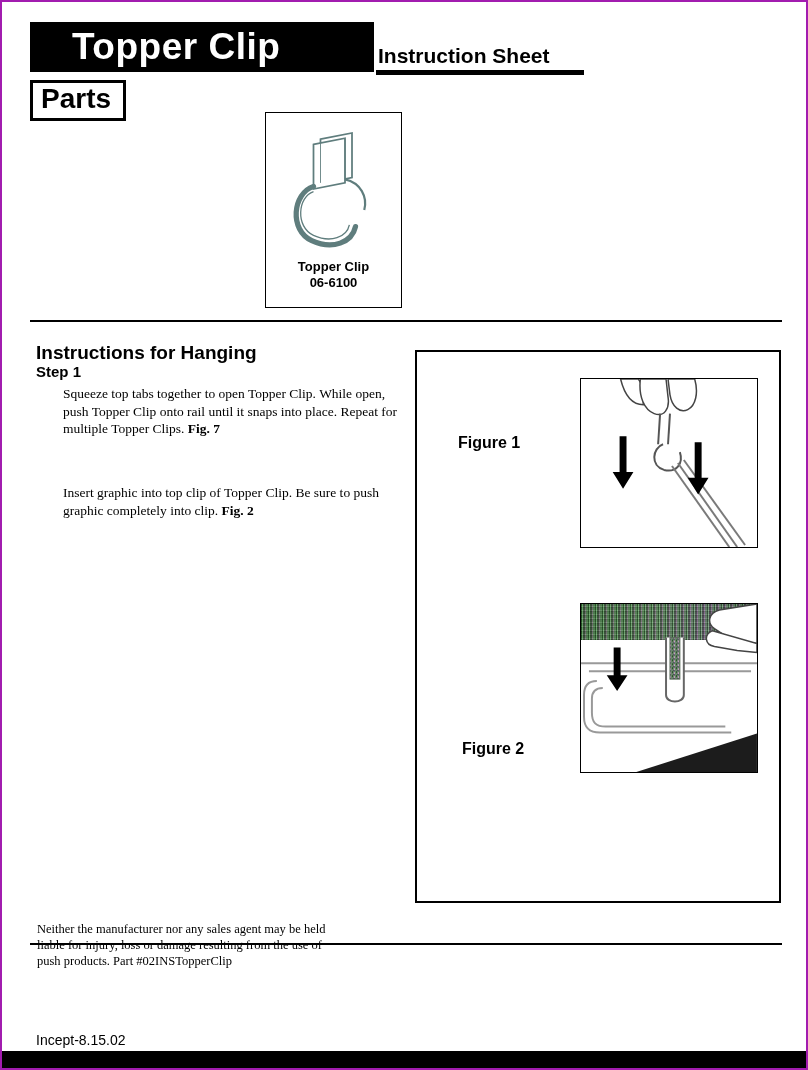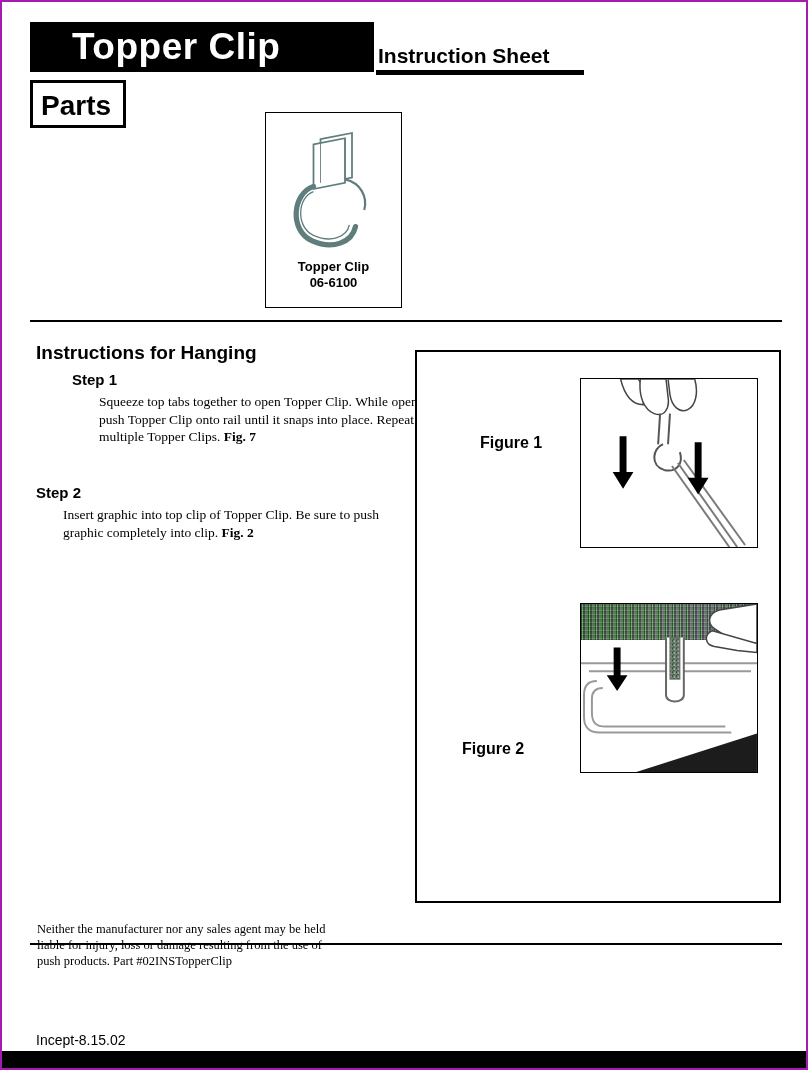--- a/index.html
+++ b/index.html
@@ -13,38 +13,38 @@
     position:absolute; left:28px; top:20px; width:344px; height:50px;
     background:#000; color:#fff; font-weight:bold; font-size:37px;
     line-height:50px; padding-left:42px; letter-spacing:.5px; white-space:nowrap;
   }
   .subtitle{
     position:absolute; left:376px; top:42px; font-size:21px; font-weight:bold; white-space:nowrap;
   }
   .subtitle-bar{ position:absolute; left:374px; top:68px; width:208px; height:5px; background:#000; }
   .parts-box{
     position:absolute; left:28px; top:78px; border:3px solid #000; background:#fff;
-    padding:7px 12px 3px 8px; font-size:28px; font-weight:bold; line-height:32px;
+    padding:0 12px 3px 8px; font-size:28px; font-weight:bold; line-height:32px;
   }
   .parts-illust-box{ position:absolute; left:263px; top:110px; width:137px; height:196px; border:1px solid #000; background:#fff; }
   .parts-clip-svg{ position:absolute; left:16px; top:12px; width:105px; height:135px; }
   .parts-caption{ position:absolute; left:0; right:0; bottom:16px; text-align:center; font-weight:bold; font-size:13px; line-height:16px; }
   .divider{ position:absolute; left:28px; width:752px; background:#000; }
   .divider.top{ top:318px; height:2px; }
   .divider.bottom{ top:941px; height:2px; }
   .instructions-heading{ position:absolute; left:34px; top:340px; font-size:19px; font-weight:bold; }
   .step{ position:absolute; left:34px; width:396px; }
-  .step-1{ top:369px;margin-left:36px; }
+  .step-1{ top:361px; }
   .step-2{ top:482px; }
   .step-label{ font-size:15px; font-weight:bold; margin-bottom:5px; }
   .step-text{ margin-left:27px; width:348px; font-family:"Liberation Serif", serif; font-size:13.5px; line-height:17.5px; }
   .figref{ font-family:"Liberation Serif", serif; font-weight:bold; }
   .figure-panel{ position:absolute; left:413px; top:348px; width:366px; height:553px; border:2px solid #000; background:#fff; }
   .figure-label{ position:absolute; font-size:16px; font-weight:bold; }
-  .figure1-label{ left:63px; top:82px; }
+  .figure1-label{ left:41px; top:82px; }
   .figure2-label{ left:45px; top:348px;margin-top:40px; }
   .fig-box{ position:absolute; left:163px; width:178px; height:170px; border:1px solid #000; background:#fff; overflow:hidden; }
   .fig1-box{ top:26px; }
   .fig2-box{ top:251px; }
   .fig-svg{ position:absolute; left:0; top:0; width:100%; height:100%; z-index:2; }
   .static-band{
     position:absolute; left:0; top:0; right:0; height:36px; z-index:1;
     background:
       repeating-linear-gradient(90deg, rgba(10,60,10,.55) 0 1px, rgba(140,210,140,.5) 1px 2px, rgba(40,40,40,.45) 2px 4px, rgba(200,120,200,.3) 4px 5px, rgba(90,140,90,.45) 5px 7px),
       repeating-linear-gradient(0deg, rgba(0,0,0,.28) 0 1px, rgba(255,255,255,.18) 1px 2px, rgba(0,0,0,.12) 2px 4px),
@@ -91,21 +91,20 @@
   <div class="divider top"></div>
 
   <h2 class="instructions-heading">Instructions for Hanging</h2>
 
   <section class="step step-1">
     <h3 class="step-label">Step 1</h3>
     <p class="step-text"><span>Squeeze top tabs together to open Topper Clip. While open, push Topper Clip onto rail until it snaps into place. Repeat for multiple Topper Clips.</span> <b class="figref">Fig. 7</b></p>
   </section>
 
   <section class="step step-2">
-    <h3 class="step-label">Step 2</h3>
     <p class="step-text"><span>Insert graphic into top clip of Topper Clip. Be sure to push graphic completely into clip.</span> <b class="figref">Fig. 2</b></p>
   </section>
 
   <div class="figure-panel">
 
     <div class="figure-label figure1-label">Figure 1</div>
     <div class="fig-box fig1-box">
       <svg class="fig-svg" viewBox="0 0 178 170" aria-hidden="true">
 
         <g fill="#fff" stroke="#444" stroke-width="1.5">

